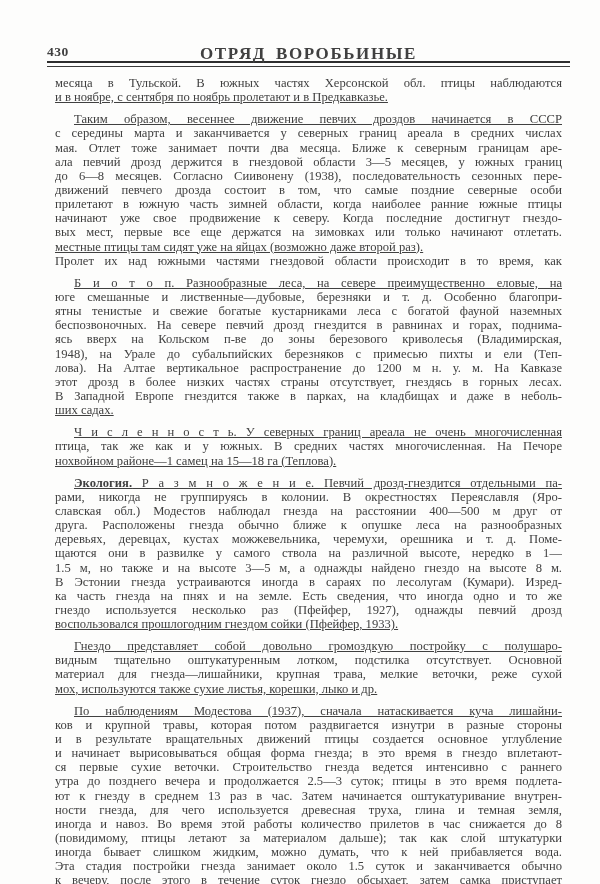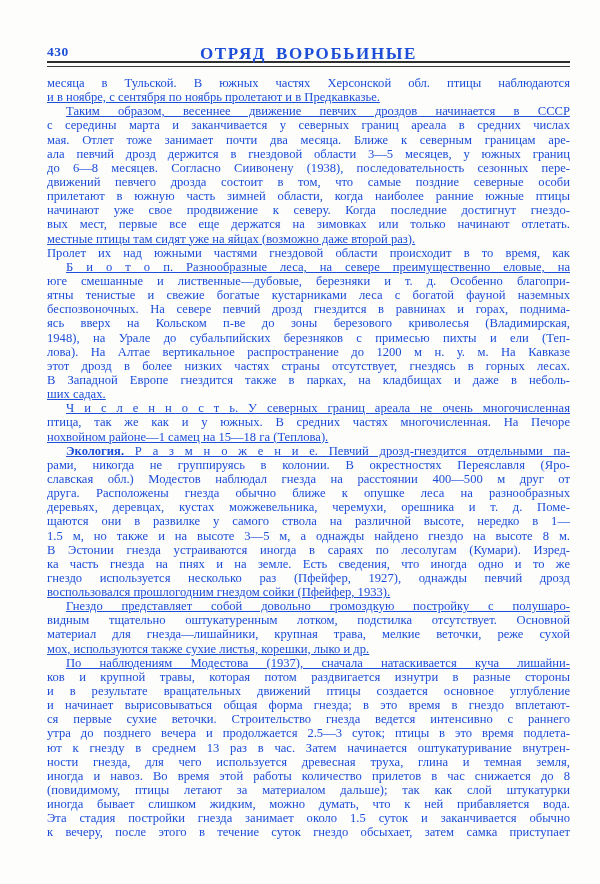--- a/index.html
+++ b/index.html
@@ -6,21 +6,21 @@
     margin: 0;
     padding: 0;
     background: #ffffff;
   }
   .page {
     position: relative;
     width: 600px;
     height: 884px;
     background: #fdfdfc;
     font-family: "Liberation Serif", "DejaVu Serif", serif;
-    color: #1d4ed8;
+    color: #404040;
     overflow: hidden;
   }
   .content-col {
     position: absolute;
     left: 47px;
     top: 44px;
     width: 523px;
   }
   .header-row {
     position: relative;
@@ -44,21 +44,21 @@
   .double-rule {
     margin-top: 2px;
     height: 3px;
     border-top: 2px solid #2e2e2e;
     border-bottom: 1px solid #3a3a3a;
   }
   .text-body {
     margin-top: 9px;
   }
   .paragraph {
-    margin: 0;
+    margin: 8px;
   }
   .line {
     font-size: 12.6px;
     line-height: 14.15px;
     height: 14.15px;
     overflow: hidden;
     text-align: justify;
     text-align-last: justify;
     white-space: normal;
   }

